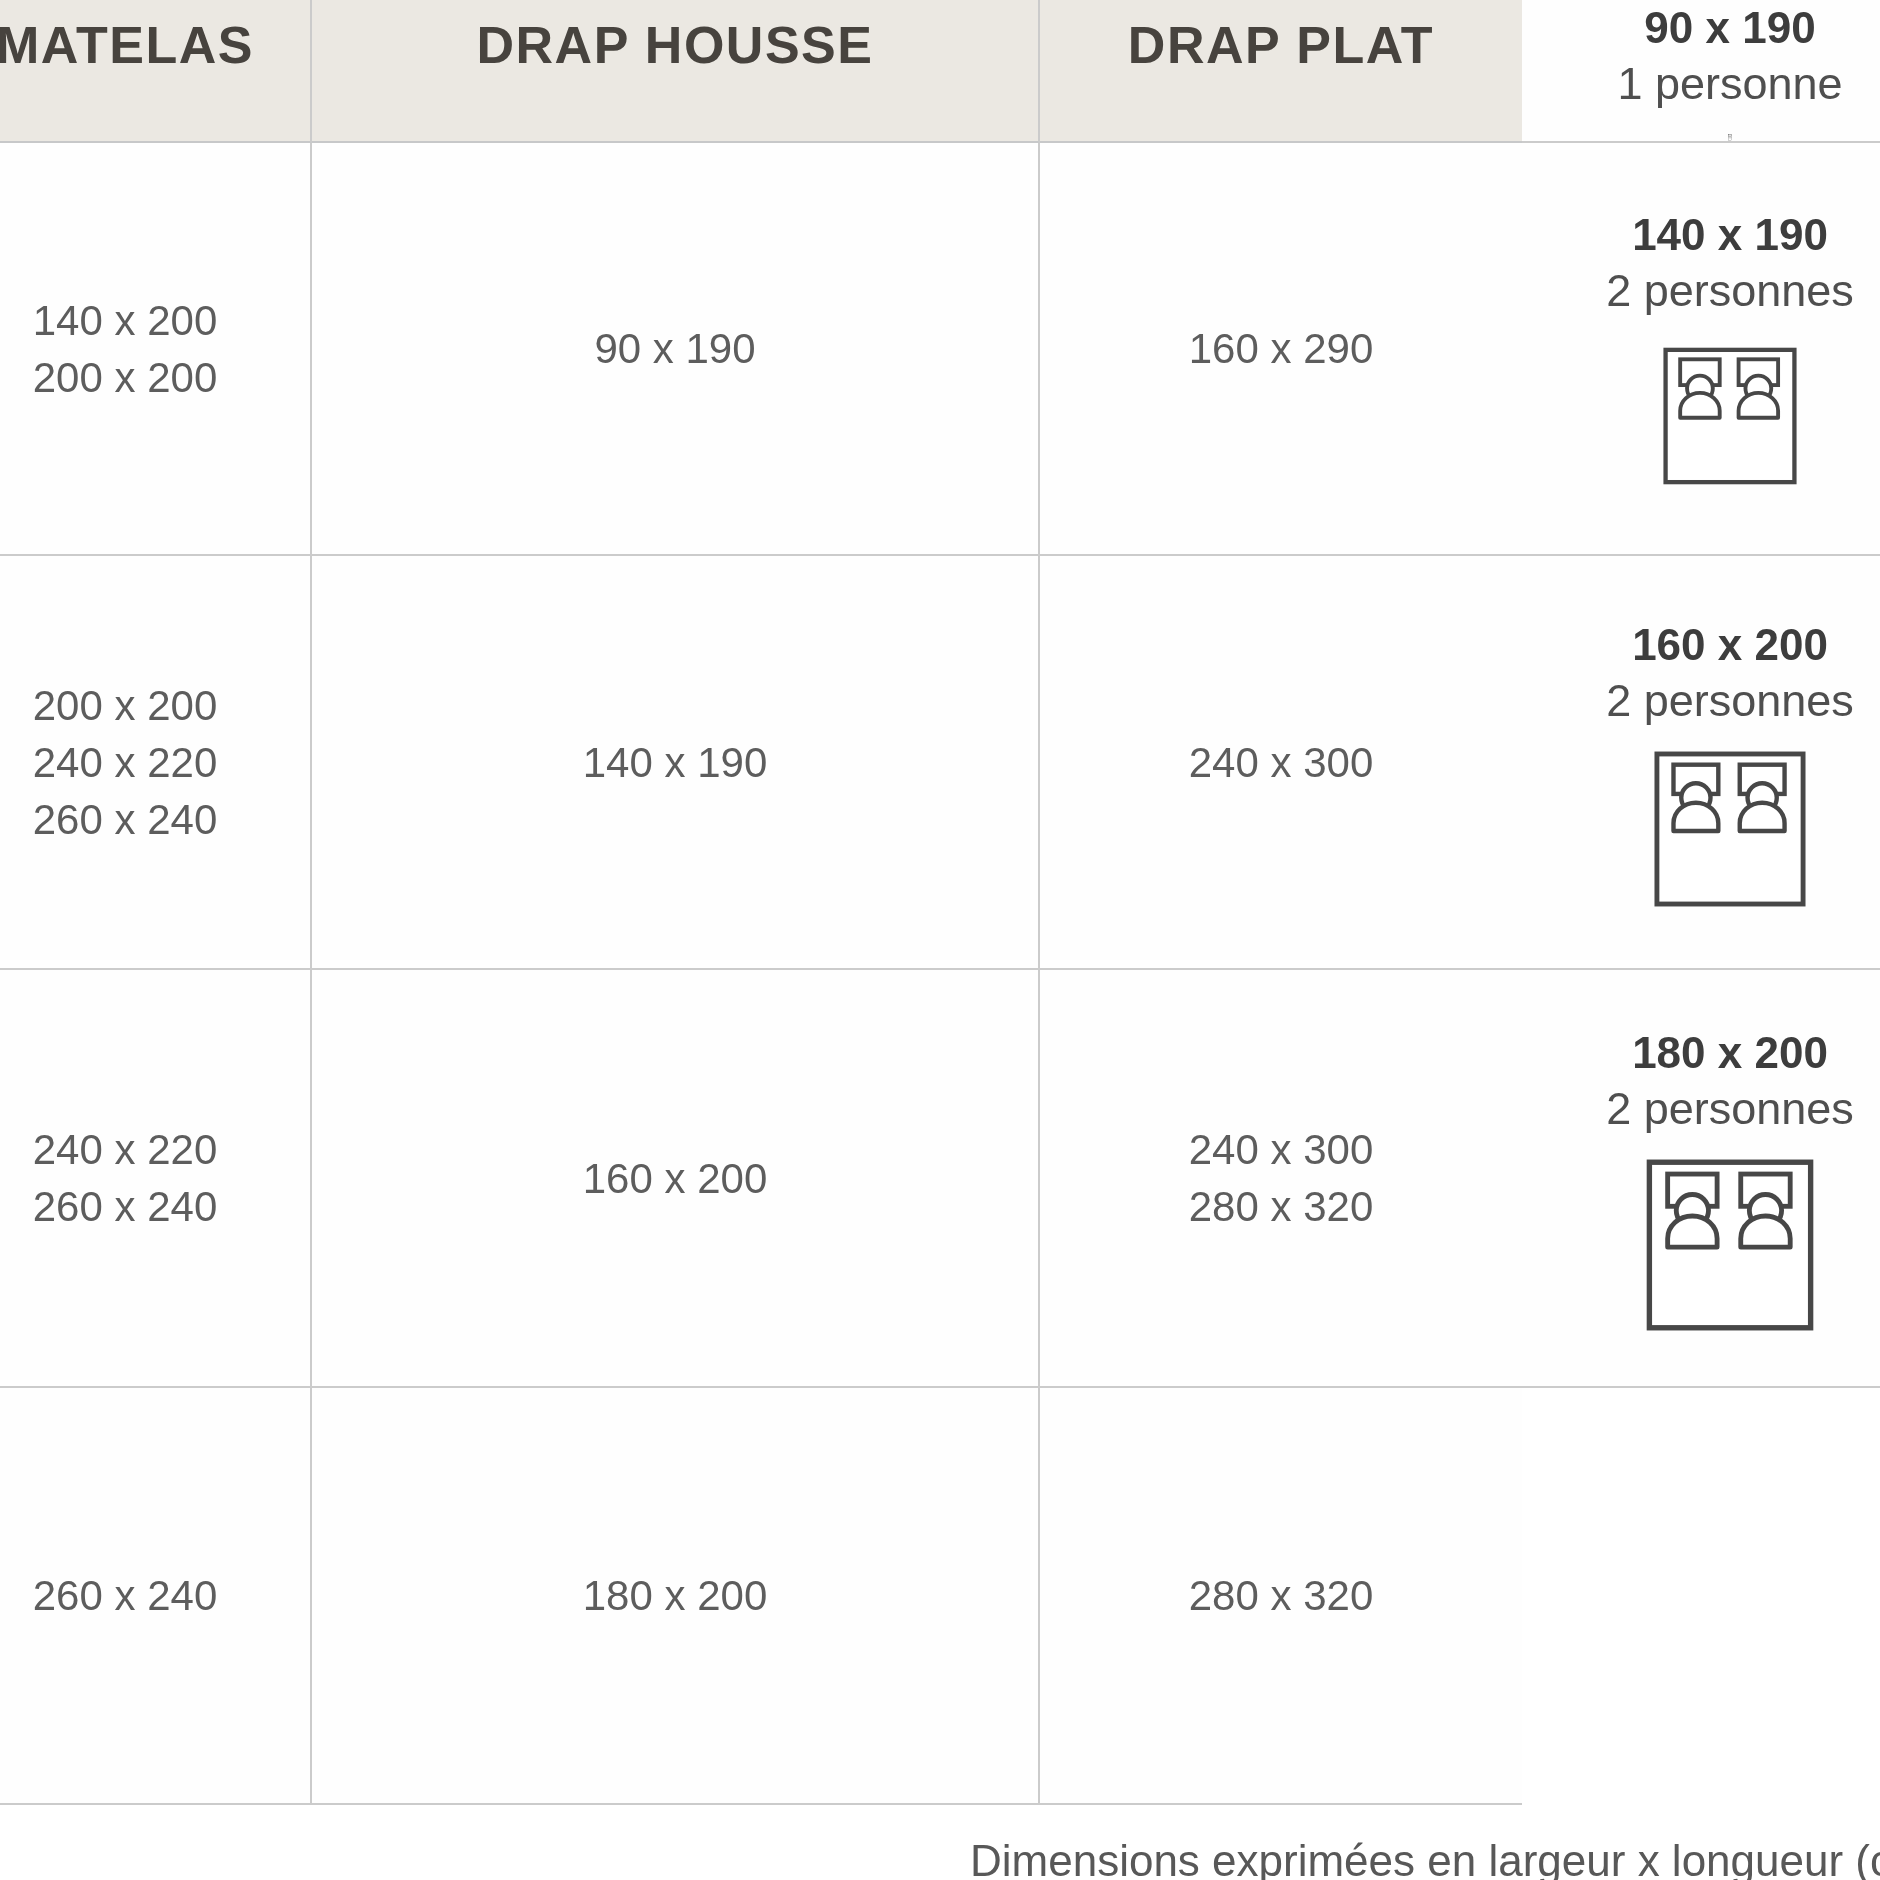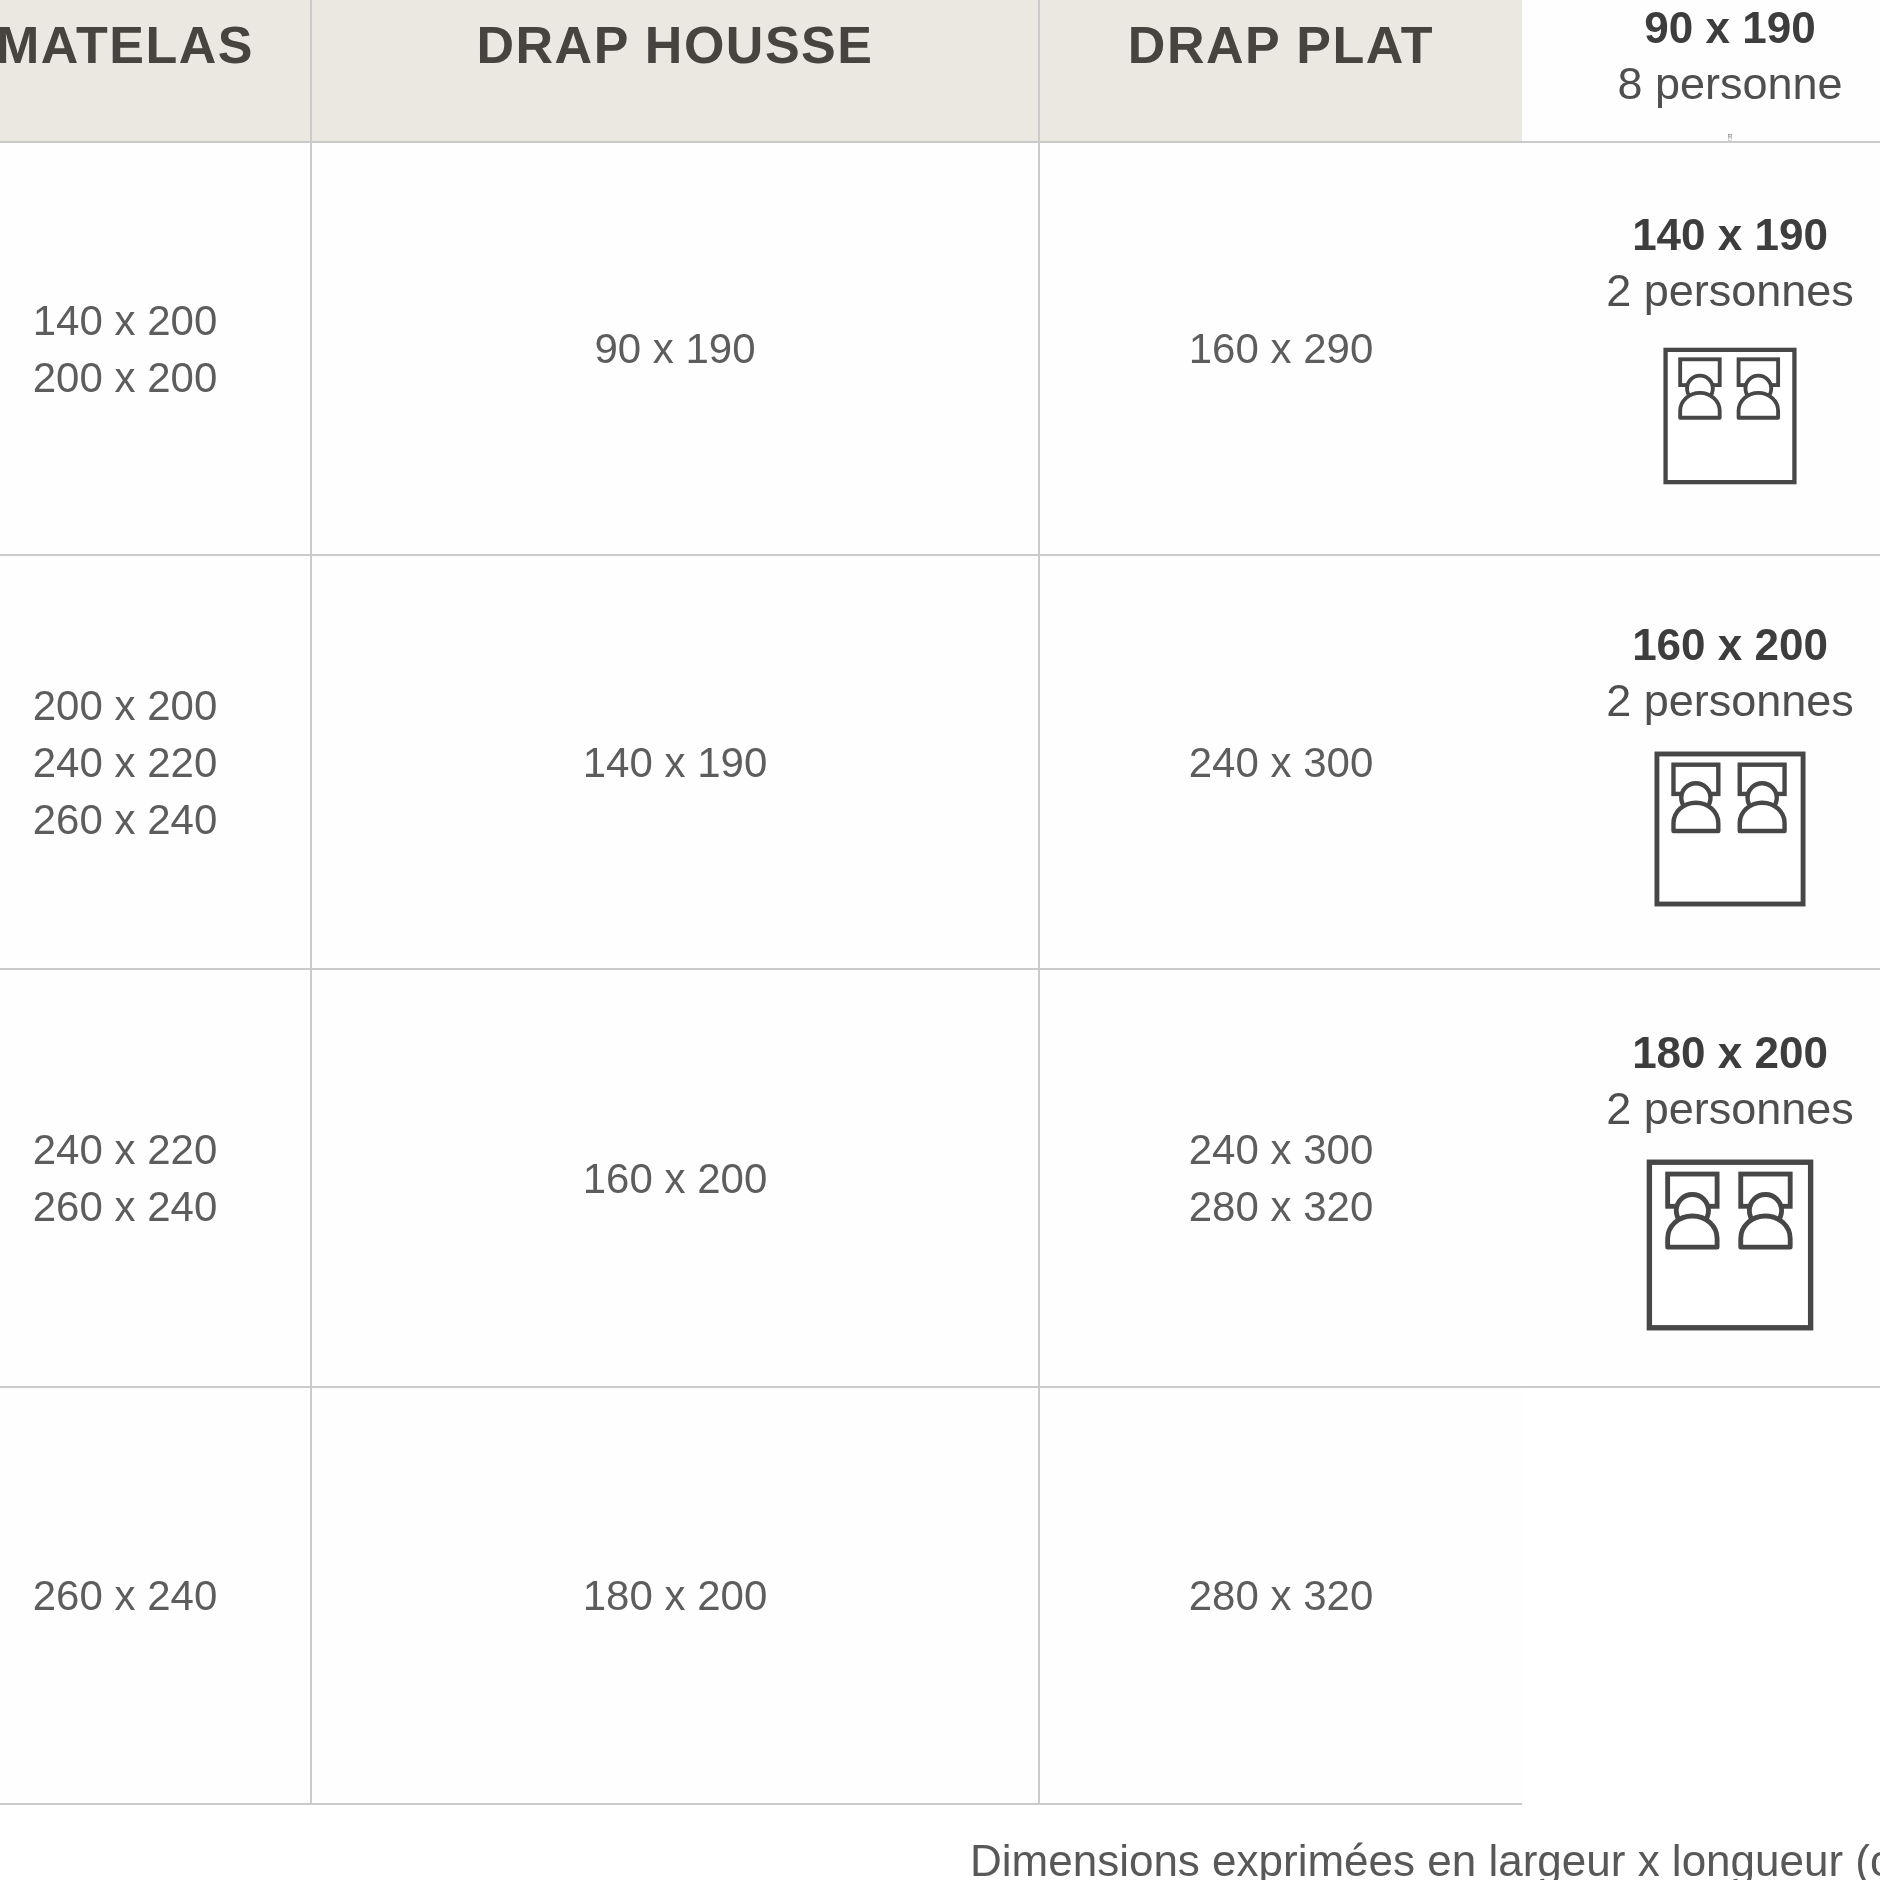--- a/index.html
+++ b/index.html
@@ -115,21 +115,21 @@
 </svg>
 
 <div class="size-table">
 
   <div class="th">MATELAS</div>
   <div class="th">DRAP HOUSSE</div>
   <div class="th last-col">DRAP PLAT</div>
 
   <div class="cell">
     <div class="mattress-size">90 x 190</div>
-    <div class="mattress-capacity">8 personne</div>
+    <div class="mattress-capacity">1 personne</div>
     <svg class="bed-icon" width="78" height="140">
         <use href="#bed-single"></use>
       </svg>
   </div>
   <div class="cell dims">
     <span>140 x 200</span>
     <span>200 x 200</span>
   </div>
   <div class="cell dims">
     <span>90 x 190</span>

